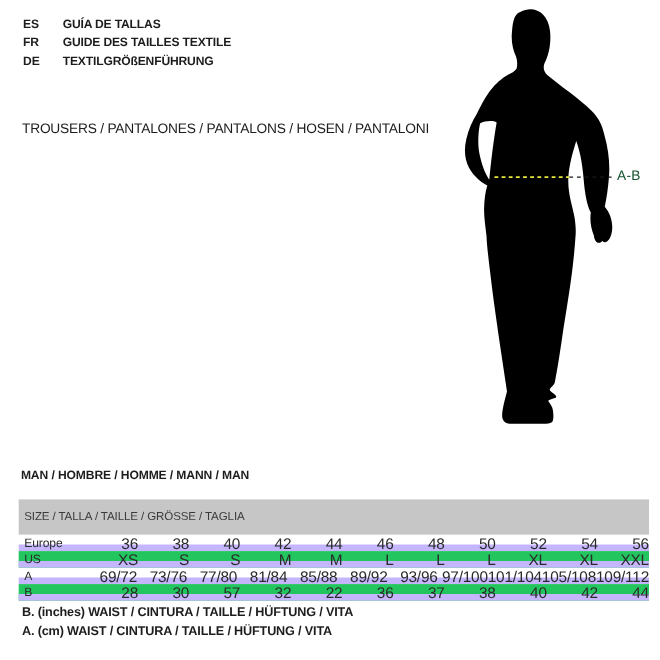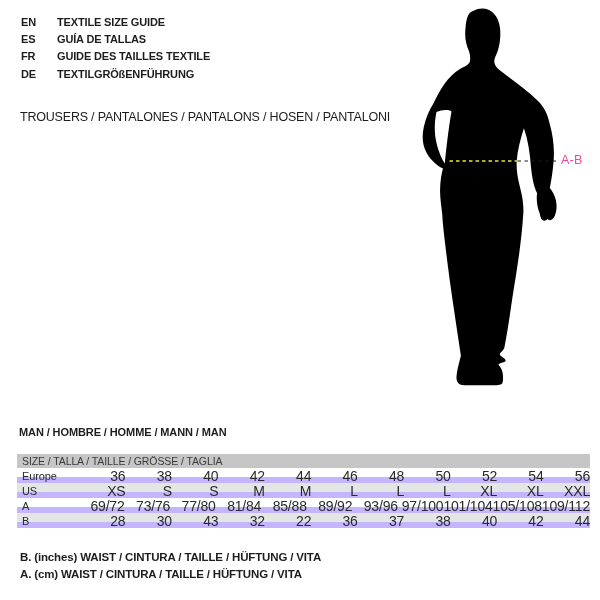--- a/index.html
+++ b/index.html
@@ -25,62 +25,58 @@
     position: absolute; left: 20px; top: 110px;
     font-weight: normal; font-size: 12.5px; letter-spacing: -0.2px;
     white-space: nowrap;
   }
 
   
   .figure-region { position: absolute; left: 400px; top: 0; width: 200px; height: 420px; }
   .figure-region svg { display: block; width: 200px; height: 420px; }
   .measure-label {
     position: absolute; left: 561px; top: 153px;
-    font-size: 12.5px; color: #ec4899; letter-spacing: 0.2px;
+    font-size: 12.5px; color: #14532d; letter-spacing: 0.2px;
   }
 
   
   .section-title {
     position: absolute; left: 19px; top: 426px;
     font-weight: bold; font-size: 11px; letter-spacing: -0.1px;
     white-space: nowrap;
   }
 
   
   .size-table { position: absolute; left: 17px; top: 454px; width: 573px; }
   .table-header-bar {
-    height: 14px; background: #c6c6c6;
+    height: 32px; background: #c6c6c6;
     display: flex; align-items: center; padding-left: 5px;
   }
   .table-header-bar span {
     font-size: 10.5px; color: #3a3a3a; letter-spacing: -0.1px;
   }
   .t-row {
     display: grid; grid-template-columns: 62px repeat(11, 1fr);
     height: 15px; align-items: center;
     border-bottom: 6px solid #c4b5fd;
   }
-  .t-row.stripe { background: #e5e5e5; }
+  .t-row.stripe { background: #22c55e; }
   .row-label { font-size: 11px; padding-left: 5px; color: #2a2a2a; letter-spacing: -0.1px; }
   .cell { font-size: 14px; text-align: right; color: #2a2a2a; letter-spacing: -0.2px; }
 
   
   .footnotes { position: absolute; left: 20px; top: 551px; }
   .footnote { font-weight: bold; font-size: 11.5px; letter-spacing: -0.15px; height: 17px; }
 </style>
 </head>
 <body>
 
 <div class="page">
 
   <div class="lang-block">
-    <div class="lang-row">
-      <span class="lang-code">EN</span>
-      <span class="lang-label">TEXTILE SIZE GUIDE</span>
-    </div>
     <div class="lang-row">
       <span class="lang-code">ES</span>
       <span class="lang-label">GUÍA DE TALLAS</span>
     </div>
     <div class="lang-row">
       <span class="lang-code">FR</span>
       <span class="lang-label">GUIDE DES TAILLES TEXTILE</span>
     </div>
     <div class="lang-row">
       <span class="lang-code">DE</span>
@@ -193,21 +189,21 @@
       <span class="cell">97/100</span>
       <span class="cell">101/104</span>
       <span class="cell">105/108</span>
       <span class="cell">109/112</span>
     </div>
 
     <div class="t-row stripe">
       <span class="row-label">B</span>
       <span class="cell">28</span>
       <span class="cell">30</span>
-      <span class="cell">43</span>
+      <span class="cell">57</span>
       <span class="cell">32</span>
       <span class="cell">22</span>
       <span class="cell">36</span>
       <span class="cell">37</span>
       <span class="cell">38</span>
       <span class="cell">40</span>
       <span class="cell">42</span>
       <span class="cell">44</span>
     </div>
   </div>

